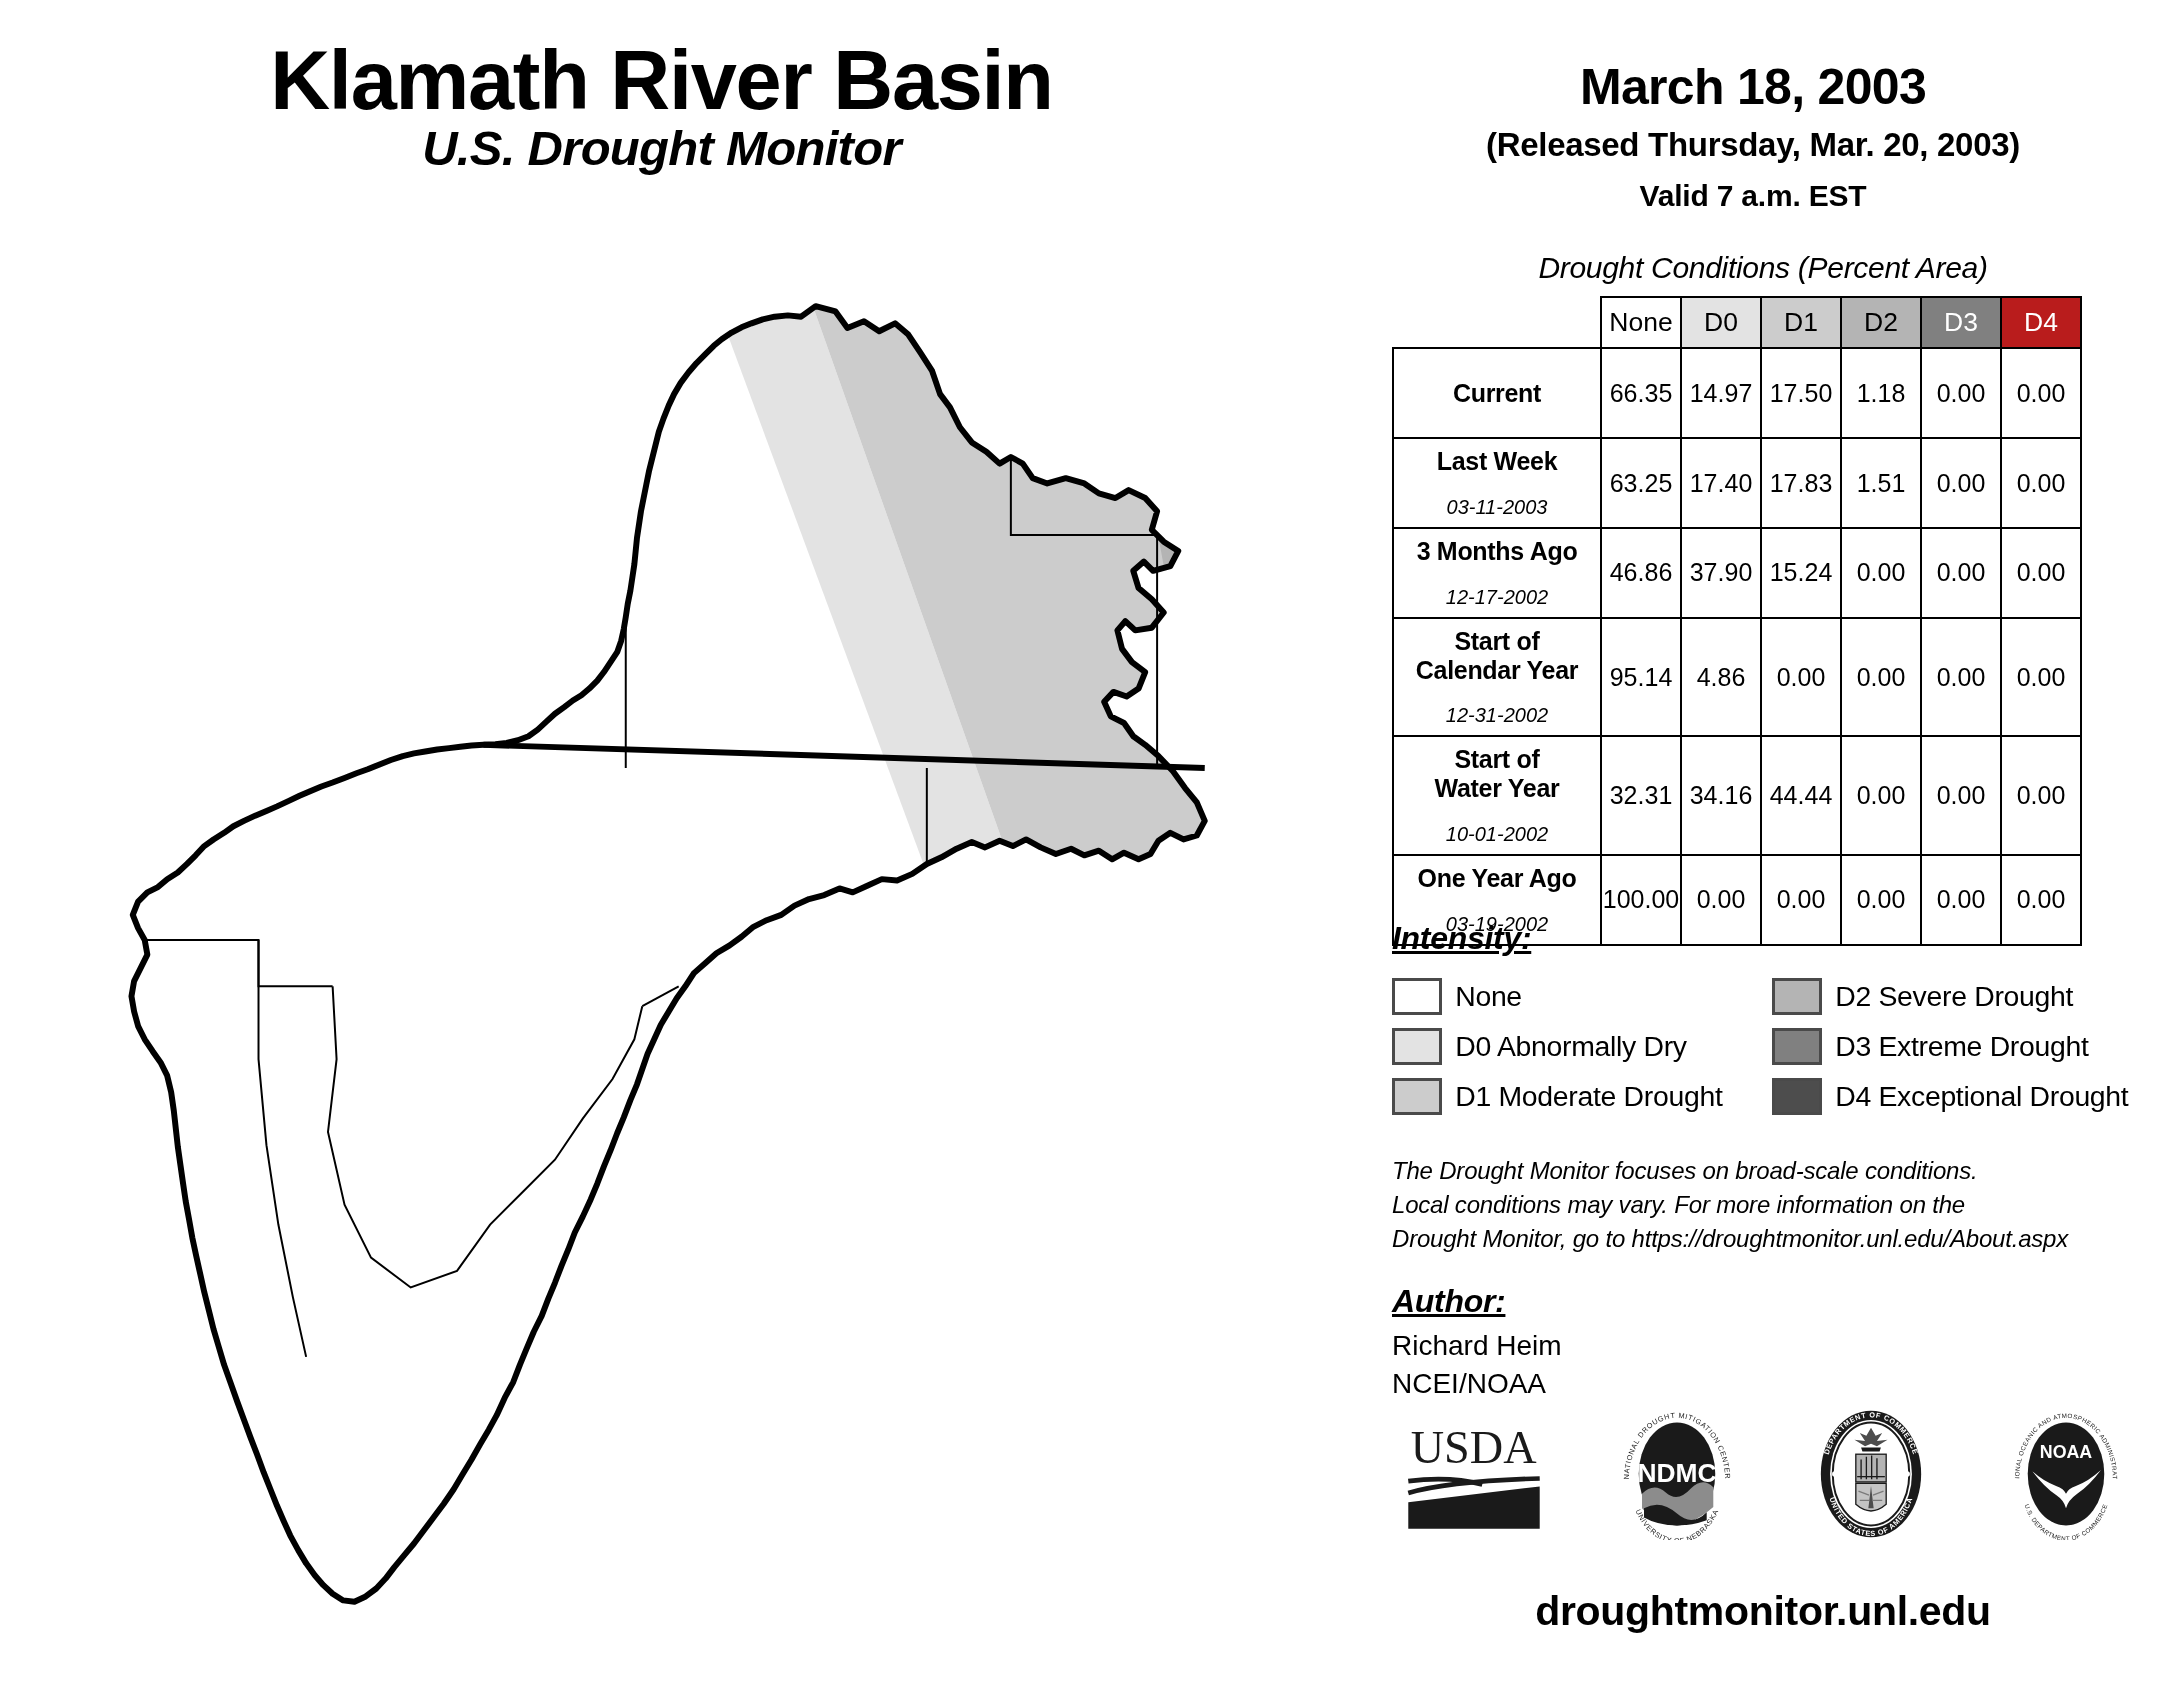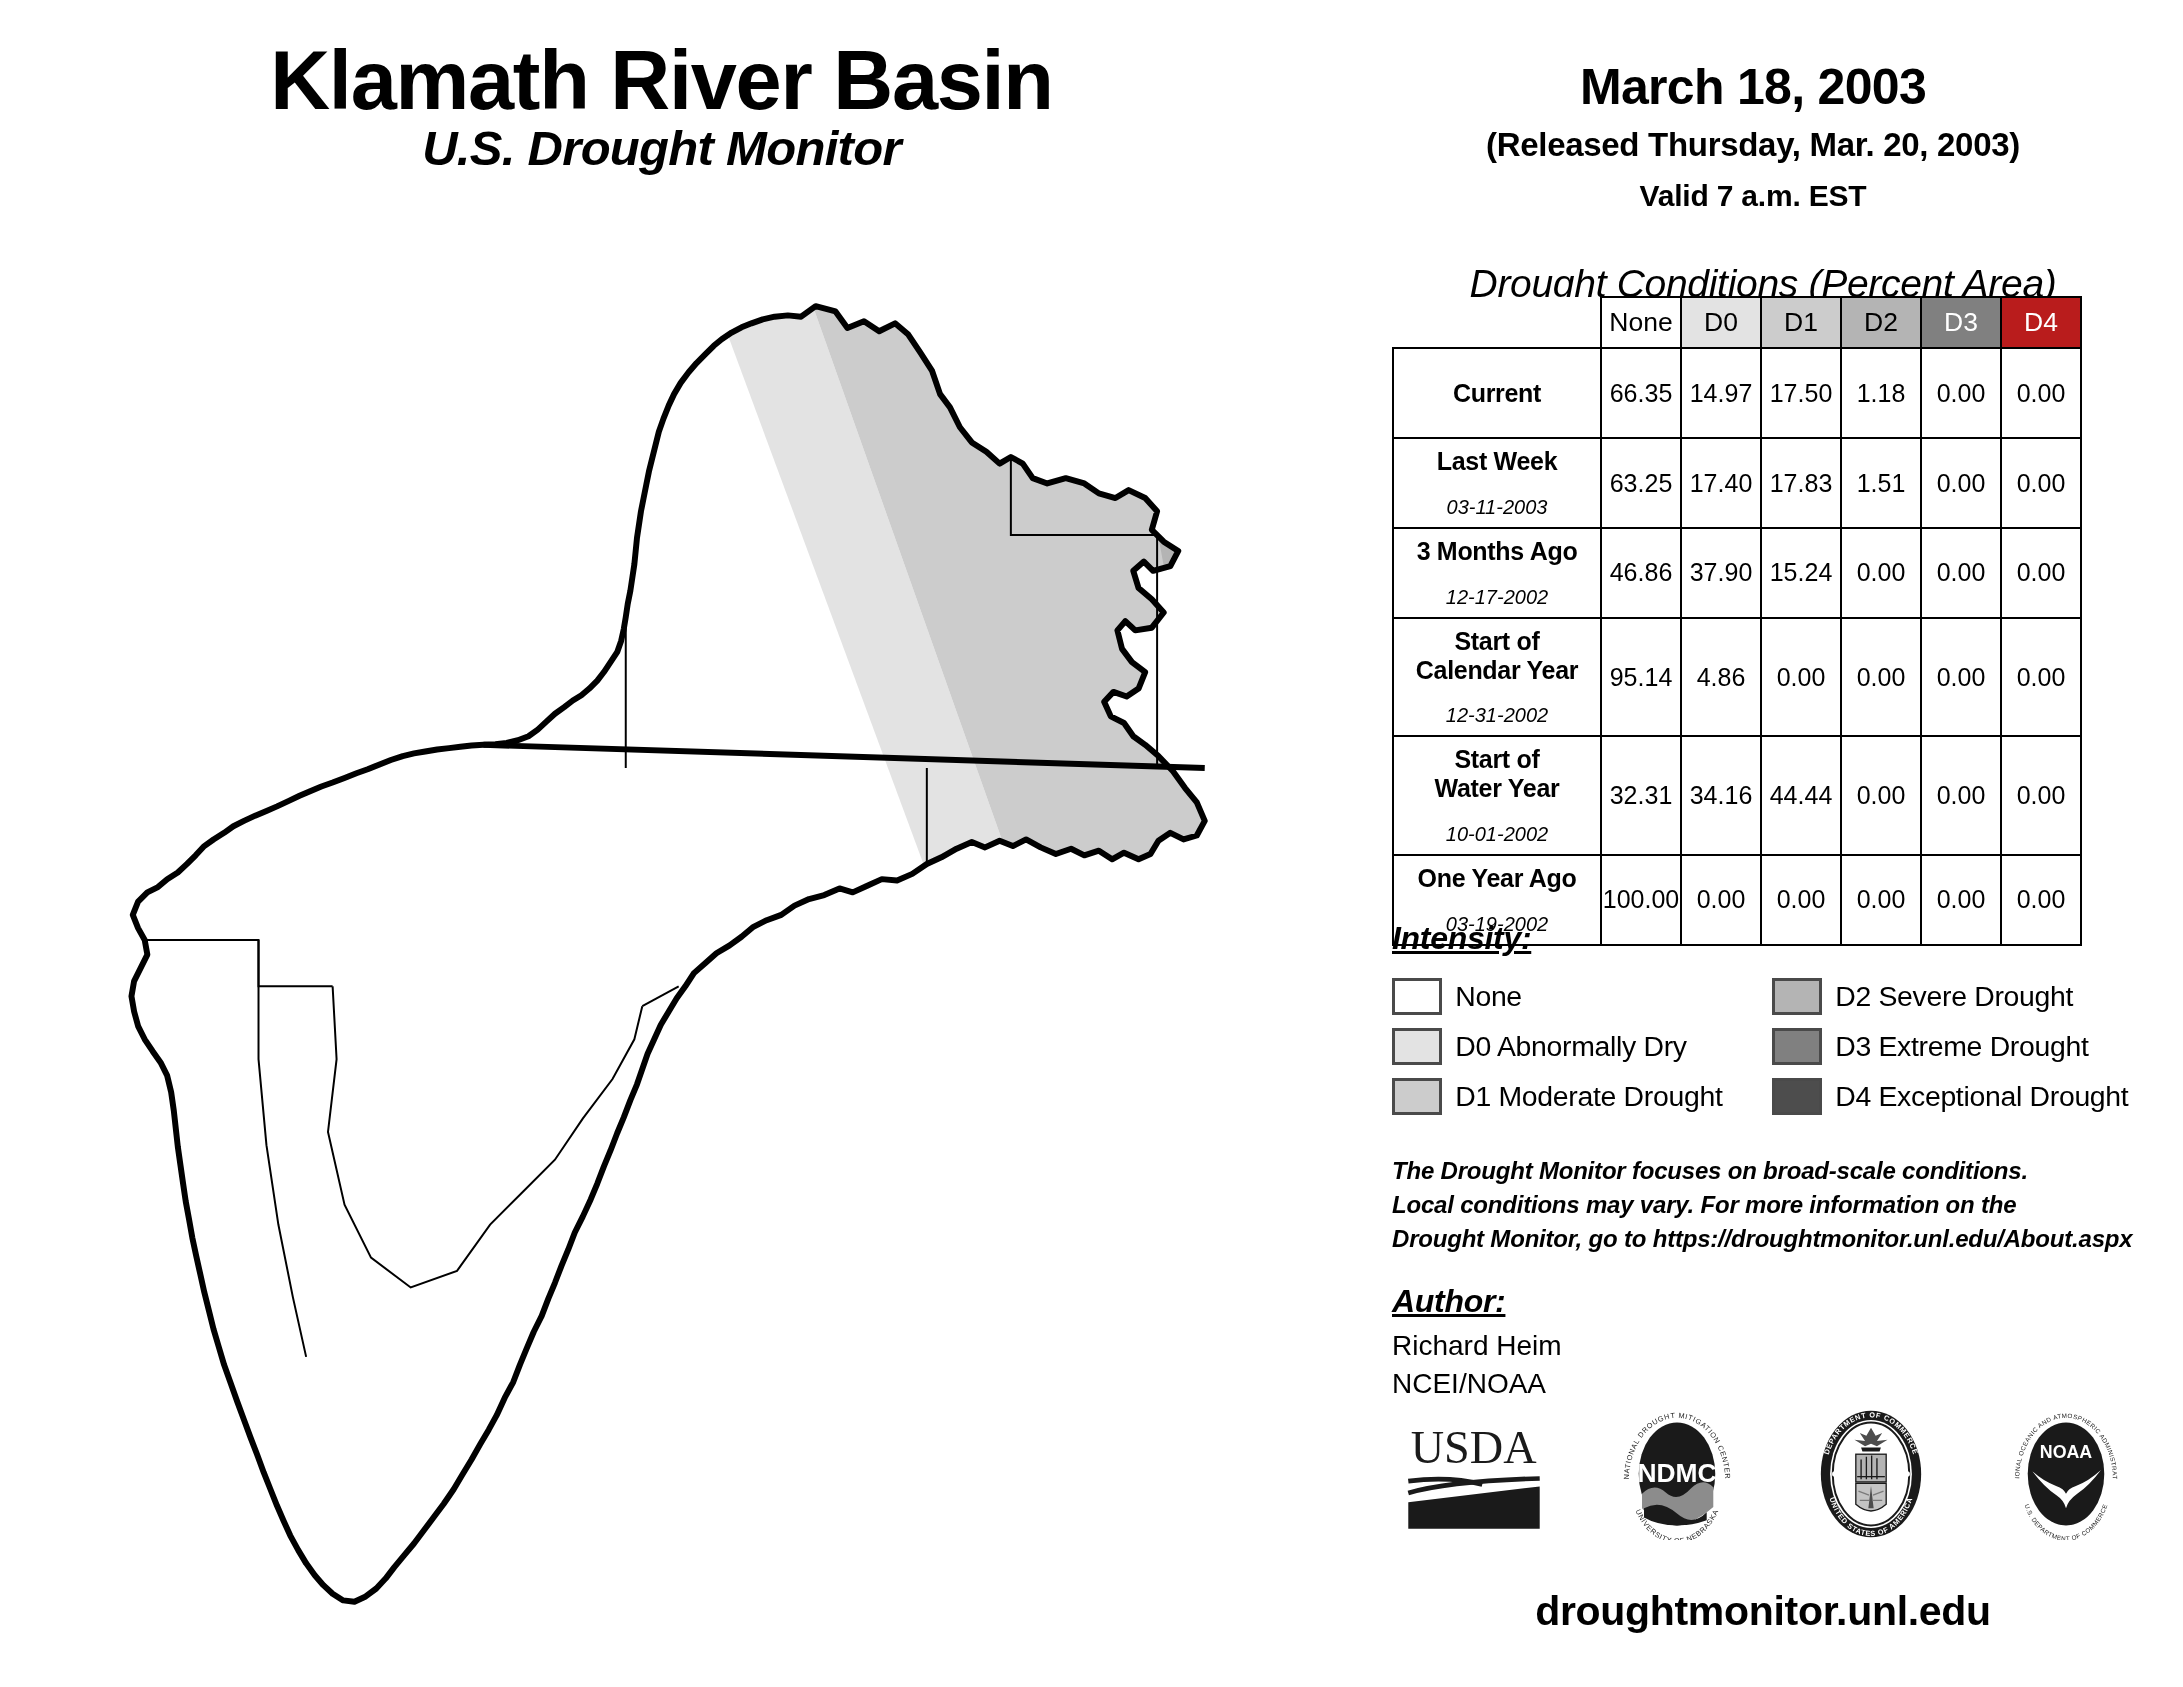--- a/index.html
+++ b/index.html
@@ -40,21 +40,21 @@
     position: absolute; left: 0; top: 126px; width: 794px; text-align: center;
     font-size: 33px; font-weight: bold; letter-spacing: -0.3px;
   }
   #valid-line {
     position: absolute; left: 0; top: 179px; width: 794px; text-align: center;
     font-size: 30px; font-weight: bold; letter-spacing: -0.2px;
   }
 
   #table-caption {
     position: absolute; left: 0; top: 251px; width: 814px; text-align: center;
-    font-size: 39px; font-style: italic; font-weight: normal; letter-spacing: -0.3px; margin-top: 11px;
+    font-size: 30px; font-style: italic; font-weight: normal; letter-spacing: -0.3px;
   }
 
   
   #pct-table {
     position: absolute; left: 36px; top: 296px;
     border-collapse: collapse;
     font-size: 25px;
   }
   #pct-table th, #pct-table td {
     border: 2px solid #000;
@@ -90,21 +90,21 @@
   .legend-item { display: flex; align-items: center; gap: 13.2px; }
   .legend-swatch {
     width: 50px; height: 37px; border: 3.3px solid #4a4a4a; box-sizing: border-box;
     flex: 0 0 auto;
   }
   .legend-label { font-size: 28.4px; letter-spacing: -0.3px; white-space: nowrap; }
 
   
   #disclaimer {
     position: absolute; left: 36px; top: 1154px; width: 767px;
-    font-size: 24px; font-style: italic; line-height: 1.42; letter-spacing: -0.2px; font-weight: bold;
+    font-size: 24px; font-style: italic; line-height: 1.42; letter-spacing: -0.2px;
   }
 
   
   #author-head {
     position: absolute; left: 36px; top: 1283px;
     font-size: 32px; font-style: italic; font-weight: bold;
     text-decoration: underline; letter-spacing: -0.3px;
   }
   #author-name  { position: absolute; left: 36px; top: 1330px; font-size: 28px; }
   #author-affil { position: absolute; left: 36px; top: 1368px; font-size: 28px; }

